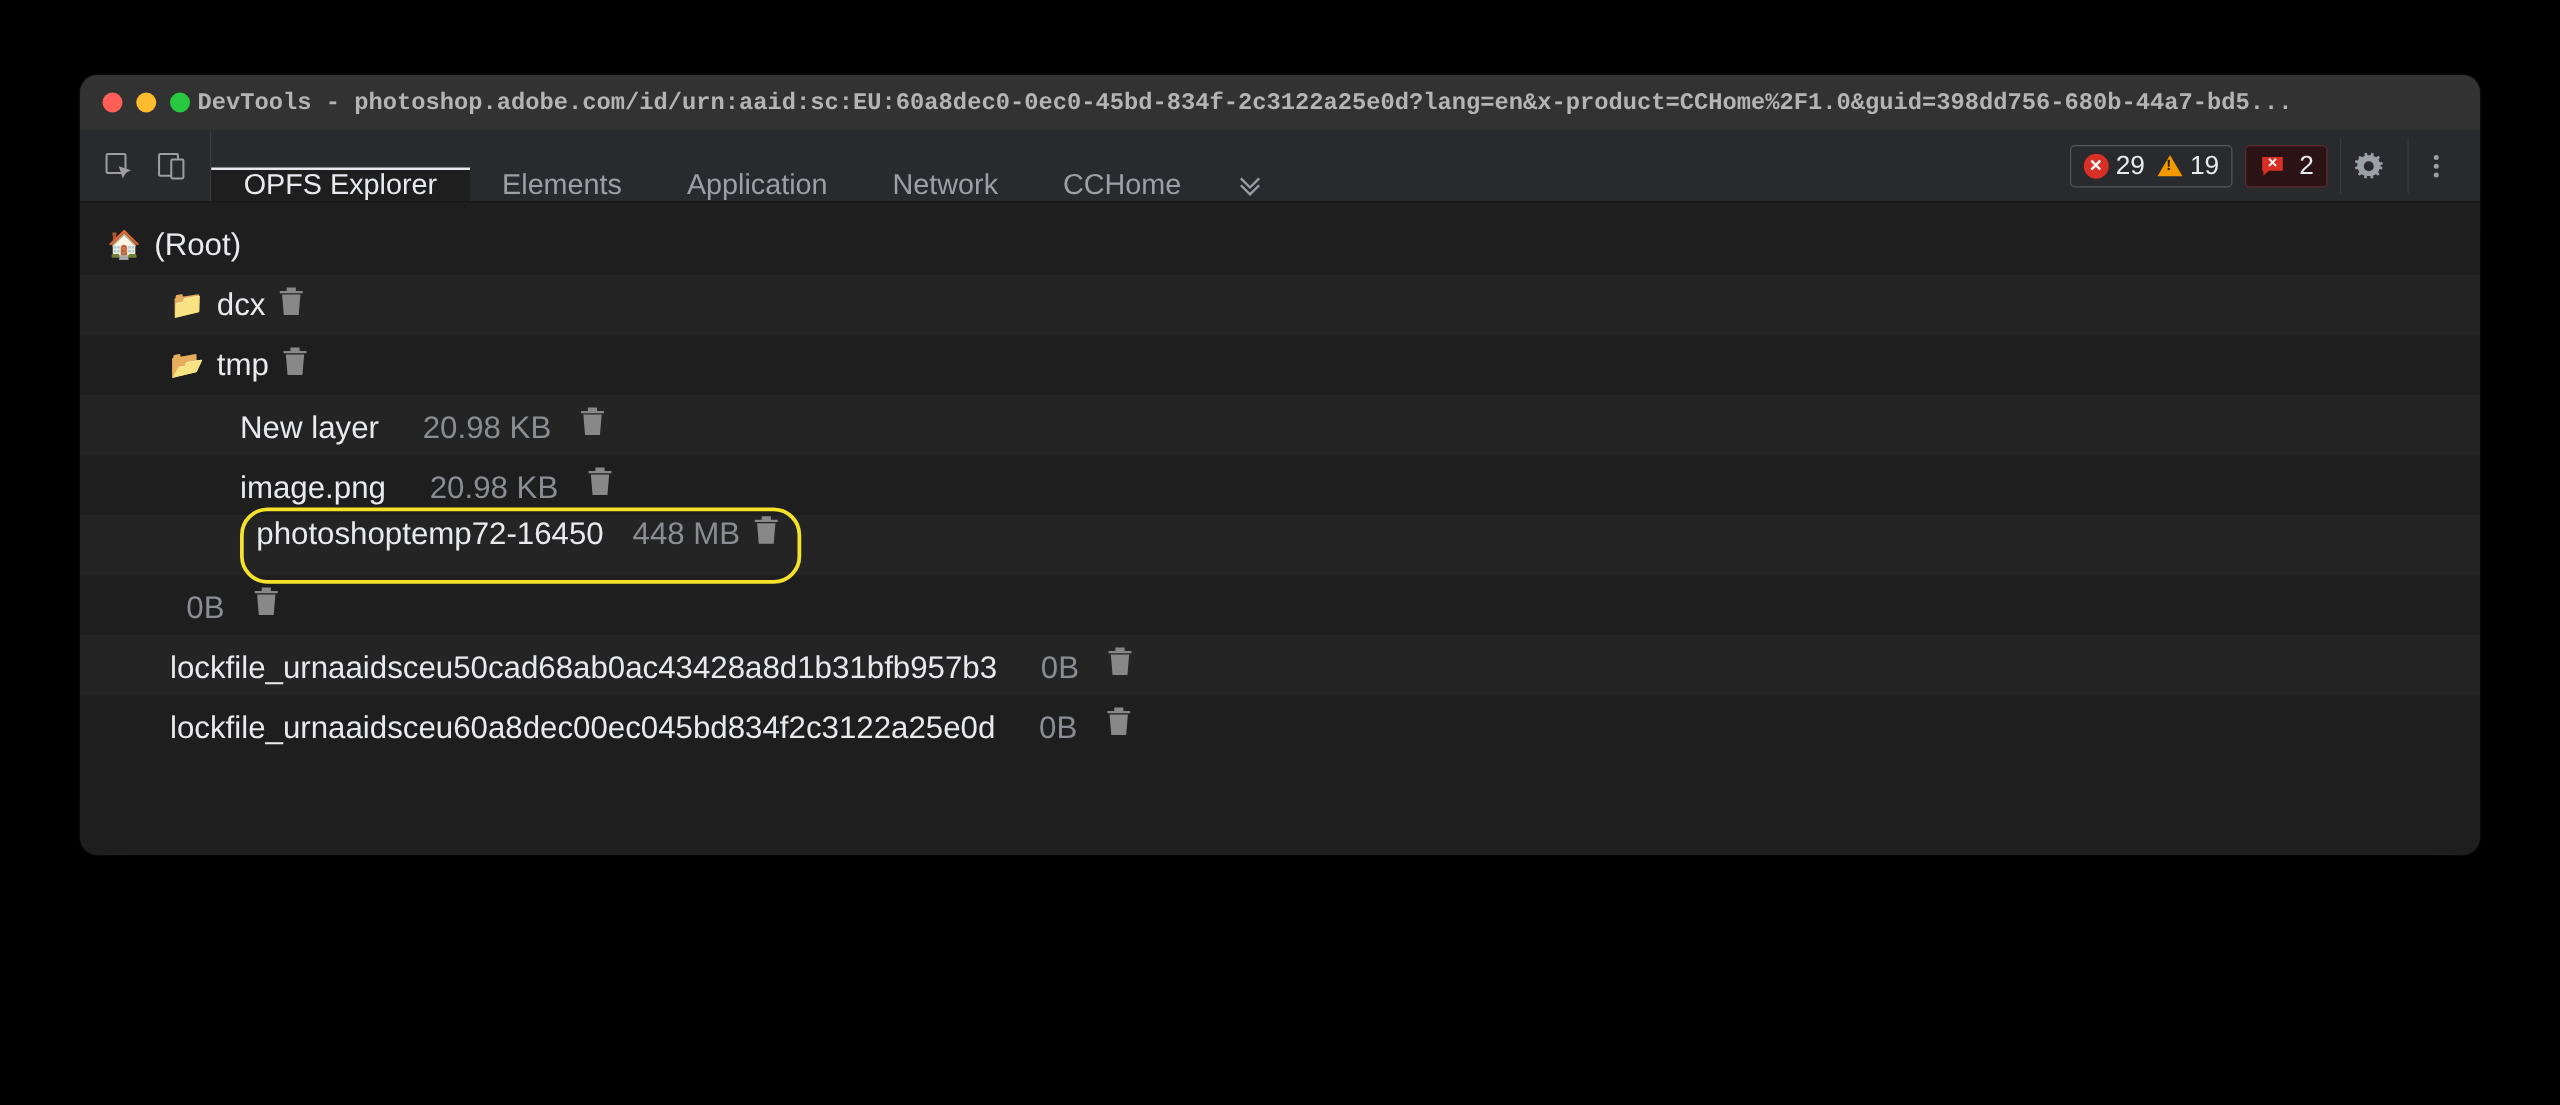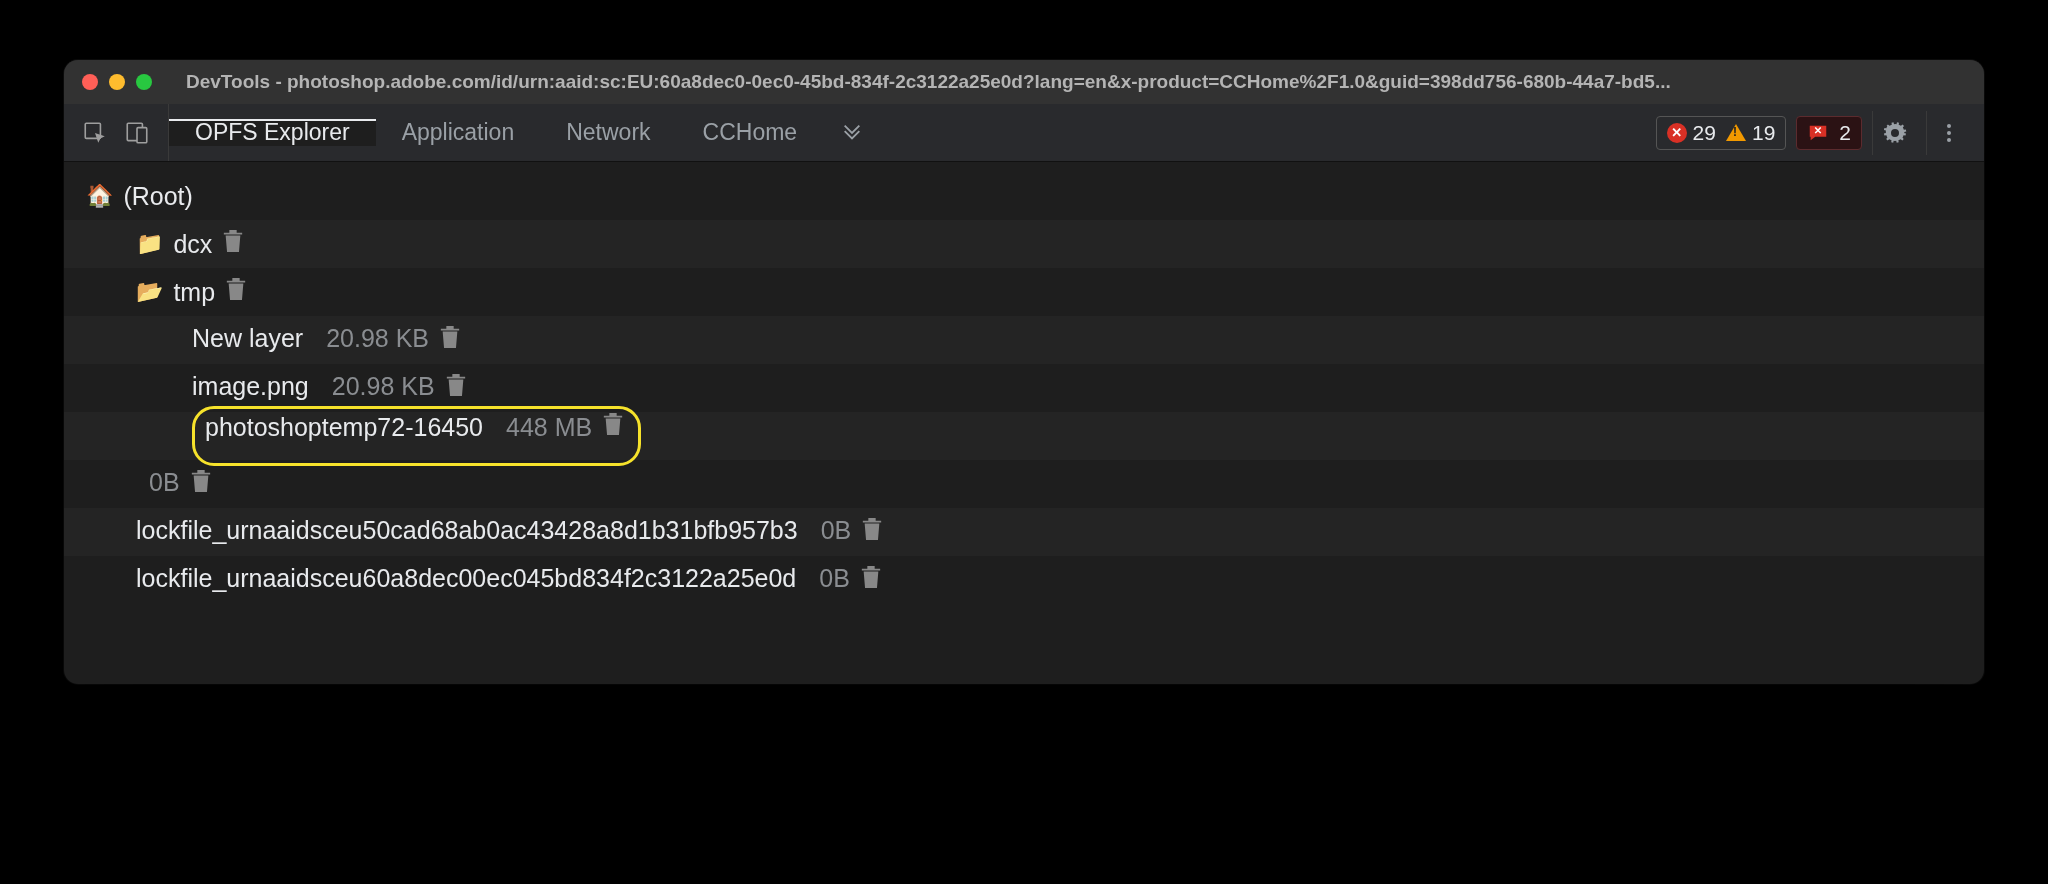--- a/index.html
+++ b/index.html
@@ -20,40 +20,41 @@
     overflow: hidden;
     box-shadow: 0 40px 90px rgba(0,0,0,0.7), 0 0 0 1px rgba(255,255,255,0.05);
   }
   
   .titlebar {
     height: 44px;
     background: #323232;
     display: flex;
     align-items: center;
     padding: 15px 18px;
-    gap: 28px;
+    gap: 0;
+    font-family: Liberation Mono, monospace;
   }
   .traffic { display:flex; gap:11px; }
   .dot { width:16px; height:16px; border-radius:50%; }
   .dot.red { background:#ff5f57; }
   .dot.yellow { background:#febc2e; }
   .dot.green { background:#28c840; }
   .title { color:#b4b4b4; font-size:19px; font-weight:600; white-space:nowrap; overflow:hidden; text-overflow:ellipsis; margin-left:6px;}
   
   .tabstrip {
     height: 58px;
     background: #292a2d;
     display:flex;
     align-items:center;
     border-bottom:1px solid #111;
   }
   .tool-icons { display:flex; align-items:center; gap:0; padding:0 10px; height:100%; border-right:1px solid #3a3a3a;}
   .tool-btn { width:42px; height:42px; display:flex; align-items:center; justify-content:center; color:#9e9e9e; }
   .tool-btn svg { width:26px; height:26px; stroke:#9e9e9e; fill:none; stroke-width:1.5; }
-  .tabs { display:flex; align-items:center; height:100%; }
+  .tabs { display:flex; align-items:flex-end; height:100%; }
   .tab { display:flex; align-items:center; padding:0 26px; color:#9aa0a6; font-size:23px; cursor:pointer; position:relative; white-space:nowrap;}
   .tab.active { background:#1e1e1e; color:#e8eaed; }
   .tab.active::after { content:""; position:absolute; top:0; left:0; right:0; height:2px; background:#e8eaed; }
   .more-tabs { display:flex; align-items:center; padding:0 18px; color:#9aa0a6;}
   .more-tabs svg { width:22px; height:22px; stroke:#9aa0a6; fill:none; stroke-width:2;}
   .spacer { flex:1; }
   .rightbox { display:flex; align-items:center; gap:10px; padding-right:14px; }
   .badge-group { display:flex; align-items:center; border:1px solid #555; border-radius:4px; padding:4px 10px; gap:10px; font-size:21px; color:#e8eaed;}
   .badge-item { display:flex; align-items:center; gap:6px;}
   .ico-circle { width:20px; height:20px; border-radius:50%; display:flex; align-items:center; justify-content:center; font-size:13px; color:#fff; font-weight:bold;}
@@ -72,21 +73,21 @@
   .row.light { background:#1e1e1e; }
   .ind0 { padding-left:22px; }
   .ind1 { padding-left:72px; }
   .ind2 { padding-left:128px; }
   .folder-icon { font-size:22px; filter: grayscale(0.2);}
   .home-icon { font-size:22px;}
   .size { color:#8a8d91;margin-left:13px; }
   .trash svg { width:22px; height:26px; }
   .trash svg path { fill:#888; }
   .highlight-pill { border:3px solid #f6e22b; border-radius:22px; padding:2px 14px 20px 10px; display:inline-flex; align-items:center; gap:10px;}
-  .file-label { display:inline-flex; align-items:flex-start; gap:10px; }
+  .file-label { display:inline-flex; align-items:flex-end; gap:22px; }
 </style>
 </head>
 <body>
 
 <div class="window">
 
   <div class="titlebar">
     <div class="traffic">
       <div class="dot red"></div>
       <div class="dot yellow"></div>
@@ -105,20 +106,21 @@
       </div>
       <div class="tool-btn">
         <svg viewBox="0 0 24 24">
             <rect x="3" y="3" width="14" height="16" rx="1"></rect>
             <rect x="12" y="7" width="9" height="14" rx="1" fill="#292a2d"></rect>
           </svg>
       </div>
     </div>
     <div class="tabs">
       <div class="tab active">OPFS Explorer</div>
+      <div class="tab">Elements</div>
       <div class="tab">Application</div>
       <div class="tab">Network</div>
       <div class="tab">CCHome</div>
       <div class="more-tabs">
         <svg viewBox="0 0 24 24">
             <polyline points="4,10 12,18 20,10"></polyline>
             <polyline points="4,4 12,12 20,4"></polyline>
           </svg>
       </div>
     </div>

